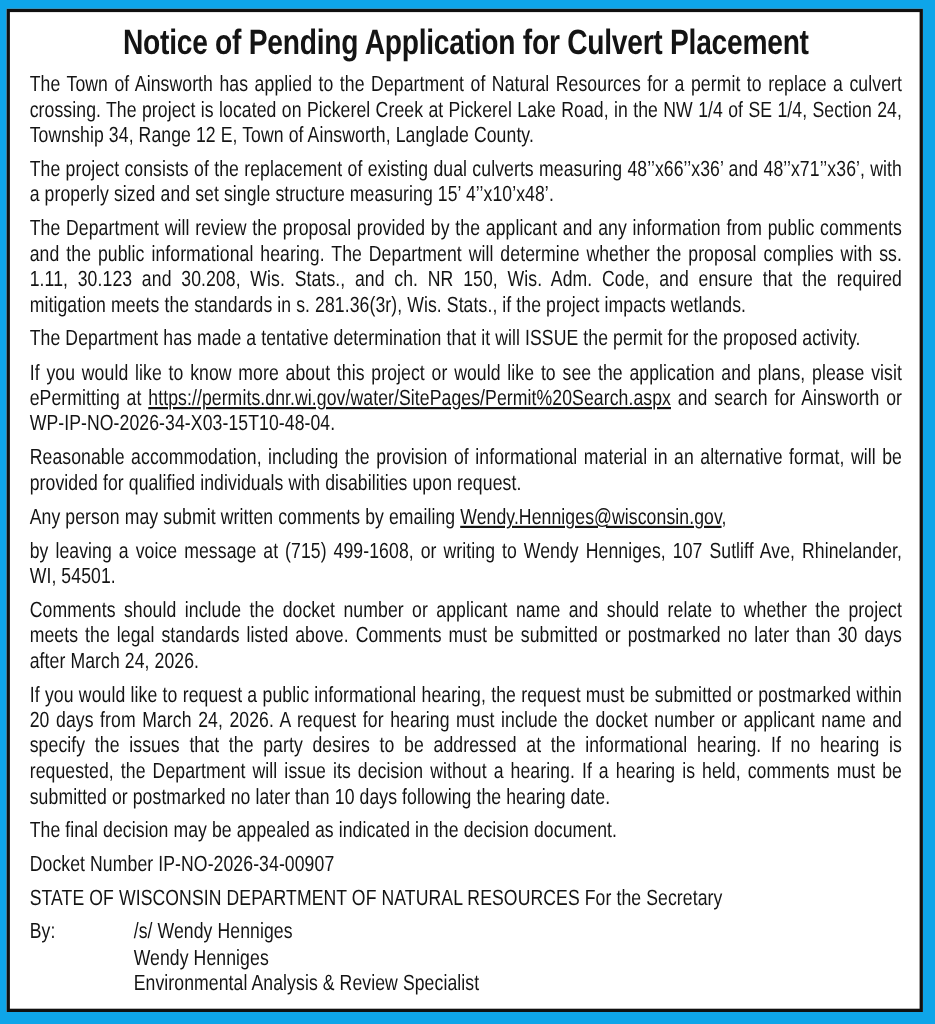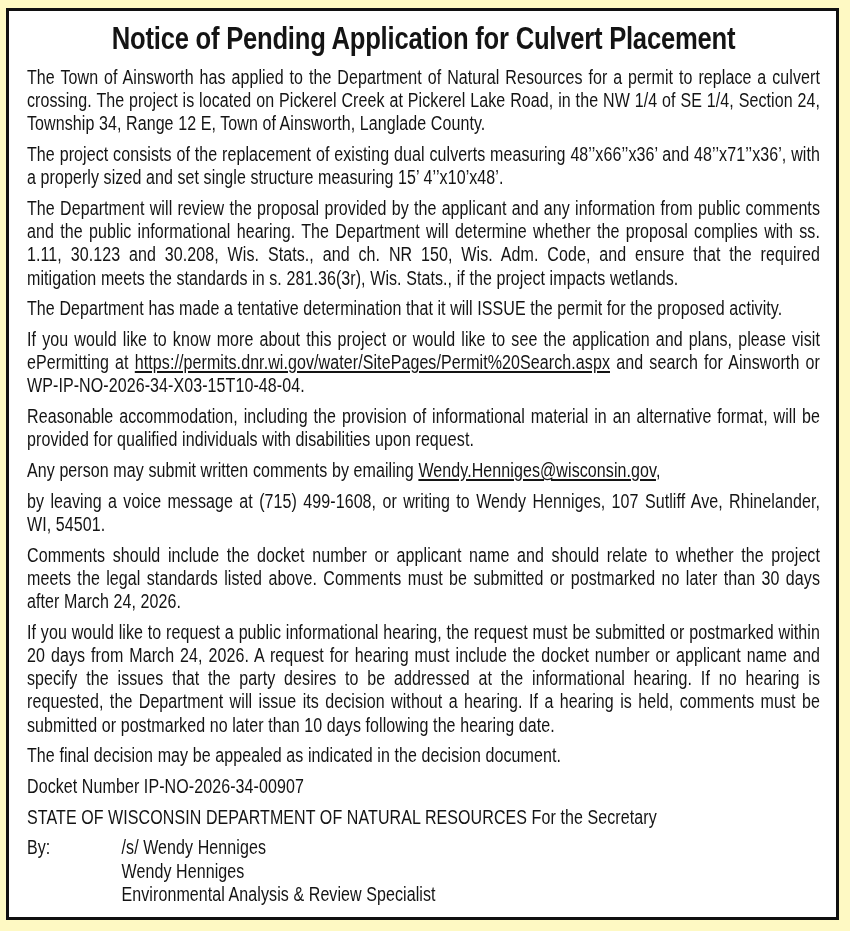--- a/index.html
+++ b/index.html
@@ -4,21 +4,21 @@
 <style>
   html, body {
     margin: 0;
     padding: 0;
     background: #ffffff;
   }
   .sheet {
     position: relative;
     width: 850px;
     height: 931px;
-    background: #fef9c3;
+    background: #0ea5e9;
     overflow: hidden;
     font-family: "Liberation Sans", sans-serif;
   }
   .frame {
     position: absolute;
     left: 6px;
     top: 8px;
     width: 833px;
     height: 912px;
     box-sizing: border-box;

